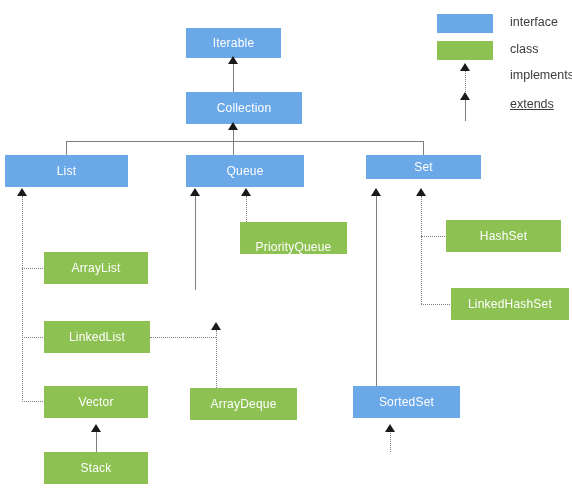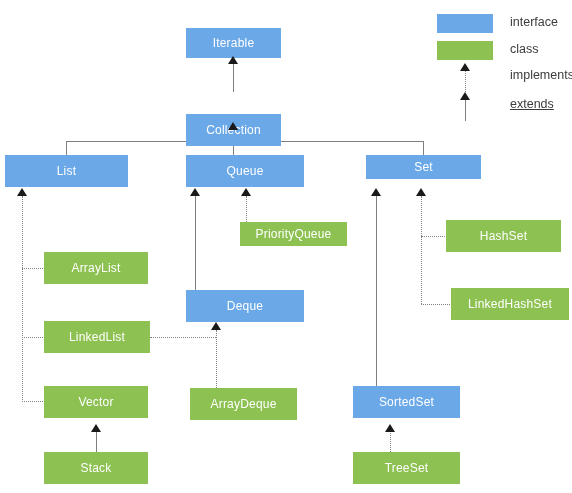--- a/index.html
+++ b/index.html
@@ -103,51 +103,48 @@
   <div class="ln v-solid" style="left:376px;top:196px;height:190px;"></div>
   <div class="ah" style="left:371px;top:188px;"></div>
 
   <div class="ln v-dot" style="left:390px;top:426px;height:26px;"></div>
   <div class="ah" style="left:385px;top:424px;"></div>
 
   <div class="node iface" style="left:186px;top:28px;width:95px;height:30px;">
     <span>Iterable</span>
   </div>
 
-  <div class="node iface" style="left:186px;top:92px;width:95px;height:32px;margin-top:22px;">
+  <div class="node iface" style="left:186px;top:92px;width:116px;height:32px;">
     <span>Collection</span>
   </div>
 
   <div class="node iface" style="left:5px;top:155px;width:123px;height:32px;">
     <span>List</span>
   </div>
 
   <div class="node iface" style="left:186px;top:155px;width:118px;height:32px;">
     <span>Queue</span>
   </div>
 
   <div class="node iface" style="left:366px;top:155px;width:115px;height:24px;">
     <span>Set</span>
   </div>
 
-  <div class="node cls" style="left:240px;top:222px;width:107px;height:24px;">
+  <div class="node cls" style="left:240px;top:222px;width:107px;height:32px;align-items:flex-end;">
     <span>PriorityQueue</span>
   </div>
 
   <div class="node cls" style="left:446px;top:220px;width:115px;height:32px;">
     <span>HashSet</span>
   </div>
 
   <div class="node cls" style="left:44px;top:252px;width:104px;height:32px;">
     <span>ArrayList</span>
   </div>
 
-  <div class="node iface" style="left:186px;top:290px;width:118px;height:32px;">
-    <span>Deque</span>
-  </div>
 
   <div class="node cls" style="left:451px;top:288px;width:118px;height:32px;text-align:right;">
     <span>LinkedHashSet</span>
   </div>
 
   <div class="node cls" style="left:44px;top:321px;width:106px;height:32px;">
     <span>LinkedList</span>
   </div>
 
   <div class="node cls" style="left:44px;top:386px;width:104px;height:32px;">
@@ -159,23 +156,20 @@
   </div>
 
   <div class="node iface" style="left:353px;top:386px;width:107px;height:32px;">
     <span>SortedSet</span>
   </div>
 
   <div class="node cls" style="left:44px;top:452px;width:104px;height:32px;">
     <span>Stack</span>
   </div>
 
-  <div class="node cls" style="left:353px;top:452px;width:107px;height:32px;">
-    <span>TreeSet</span>
-  </div>
 
   <div id="legend" style="left:0;top:0;width:572px;height:130px;">
 
     <div class="lg-sw iface" style="left:437px;top:14px;"></div>
     <div class="lg-tx" style="left:510px;top:15px;">interface</div>
 
     <div class="lg-sw cls" style="left:437px;top:41px;"></div>
     <div class="lg-tx" style="left:510px;top:42px;">class</div>
 
     <div class="lg-line-dot" style="left:465px;top:70px;height:22px;"></div>

